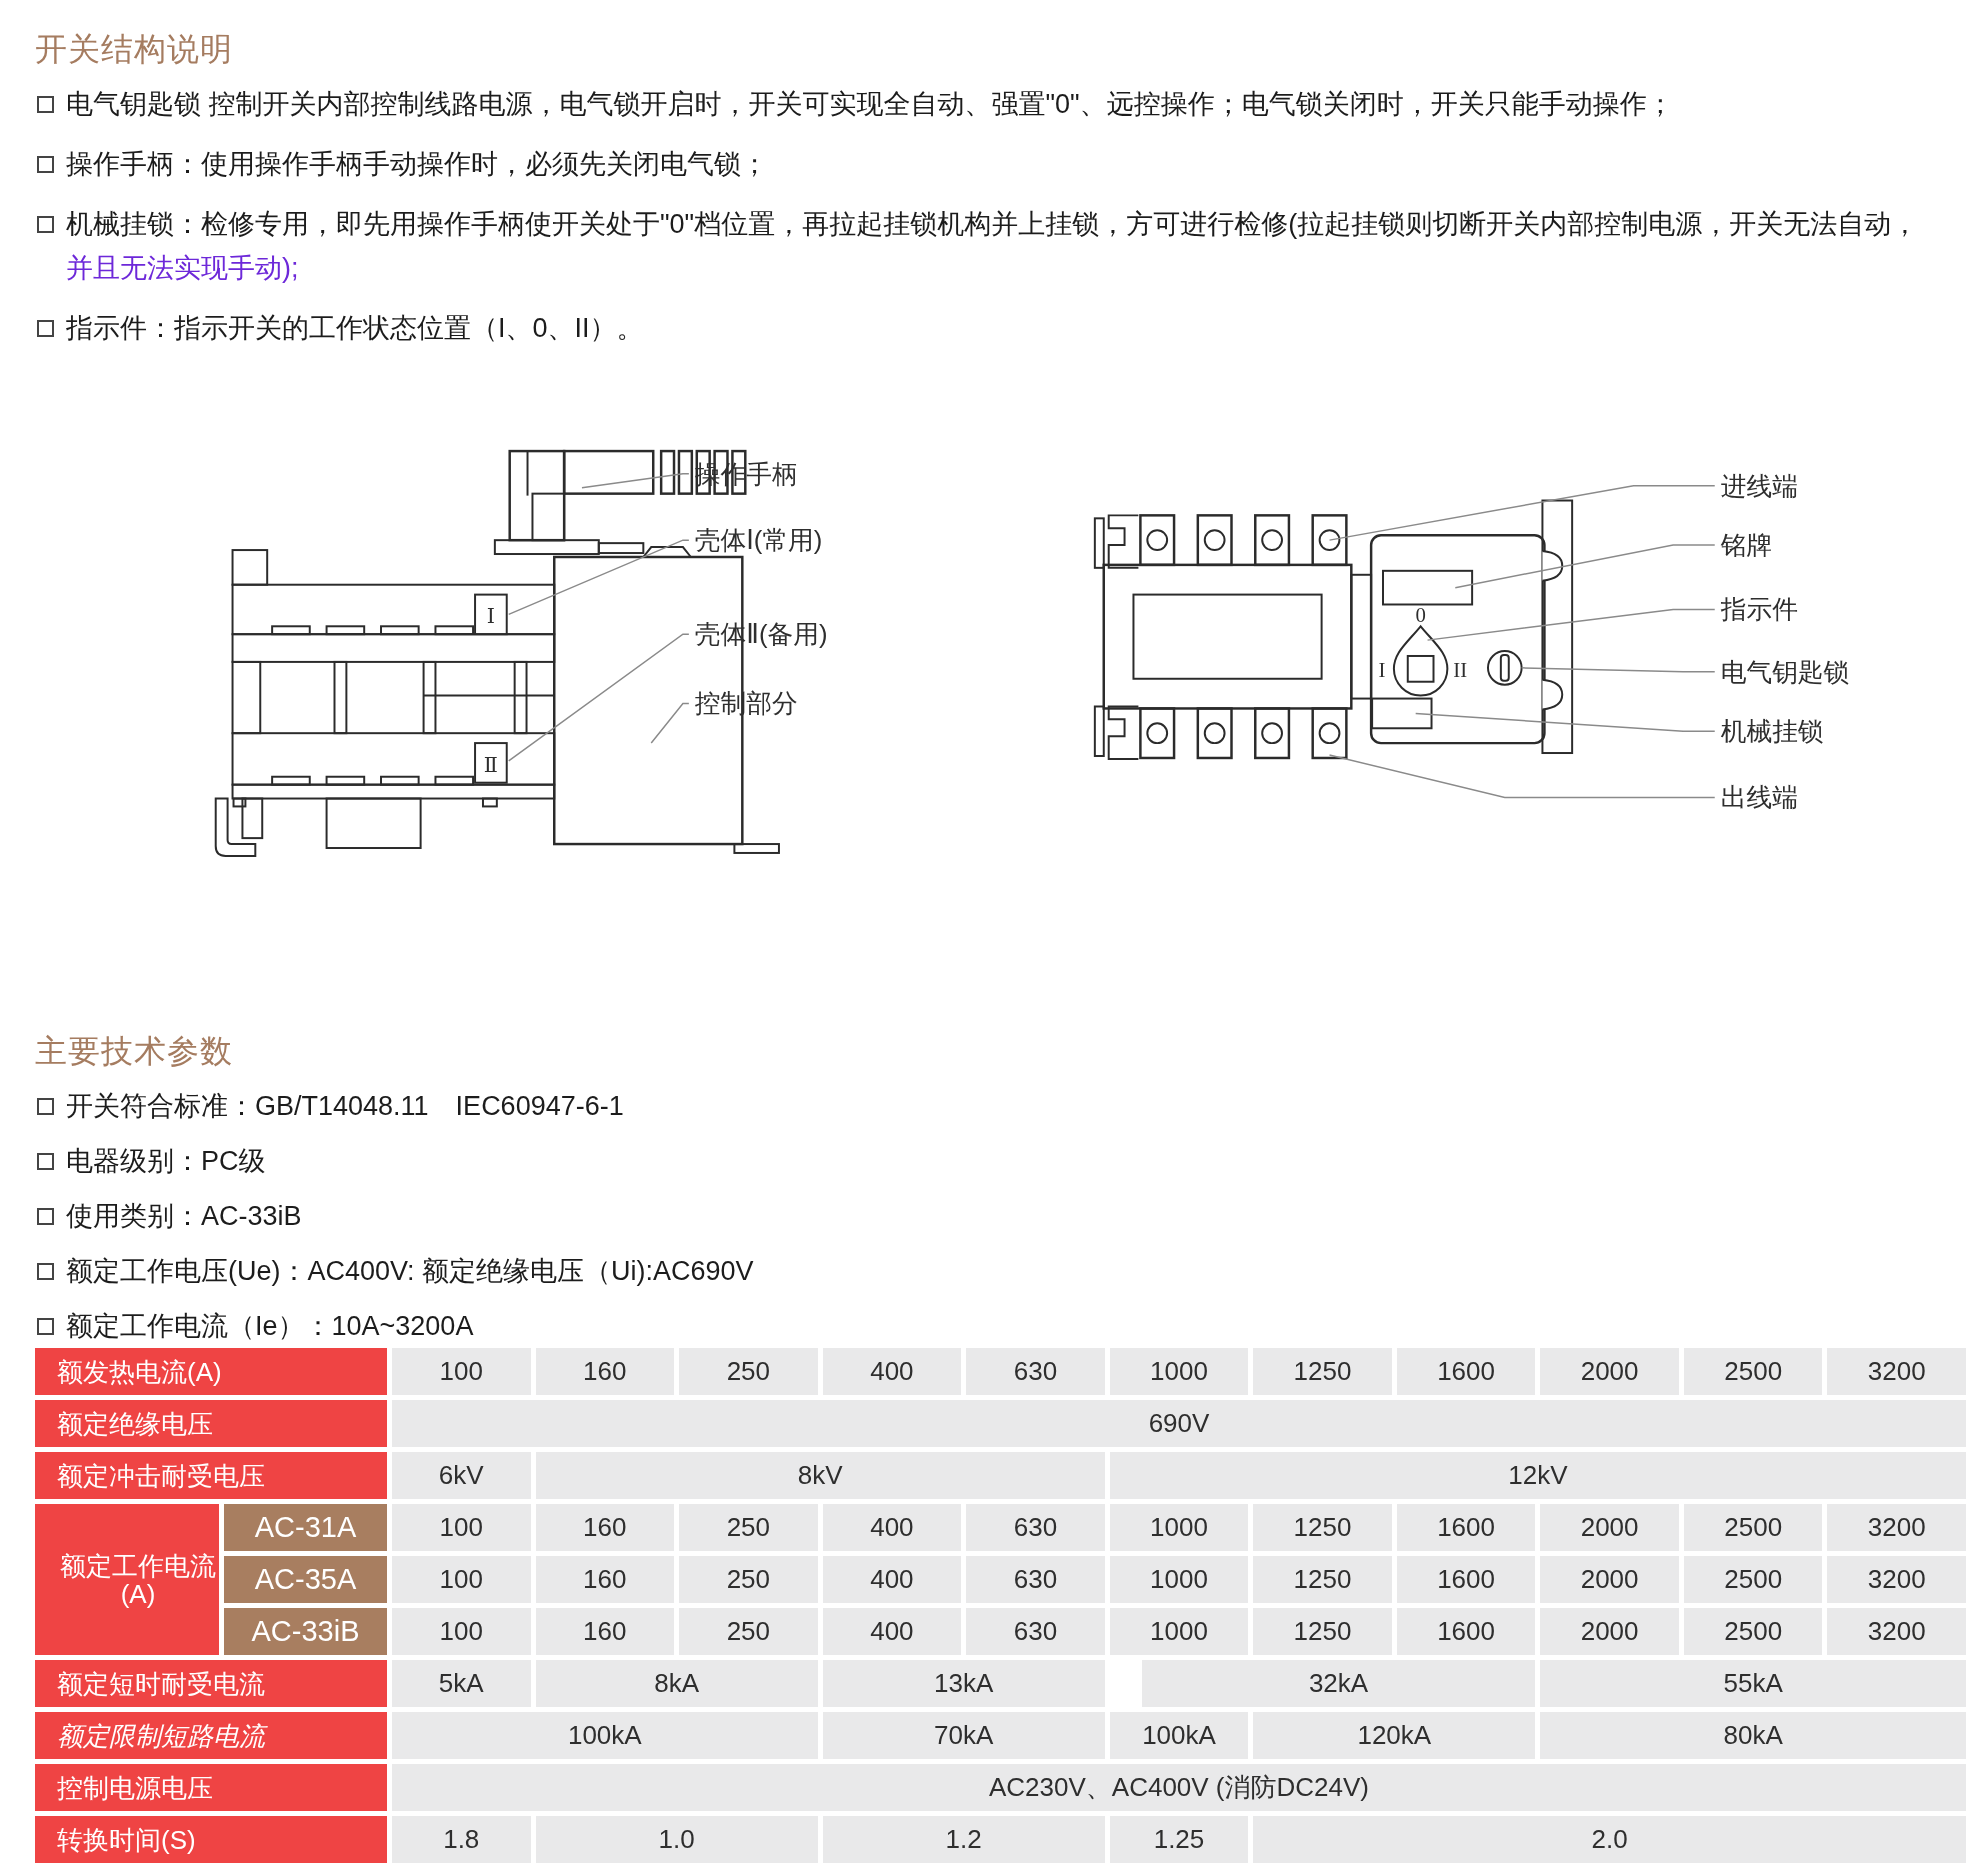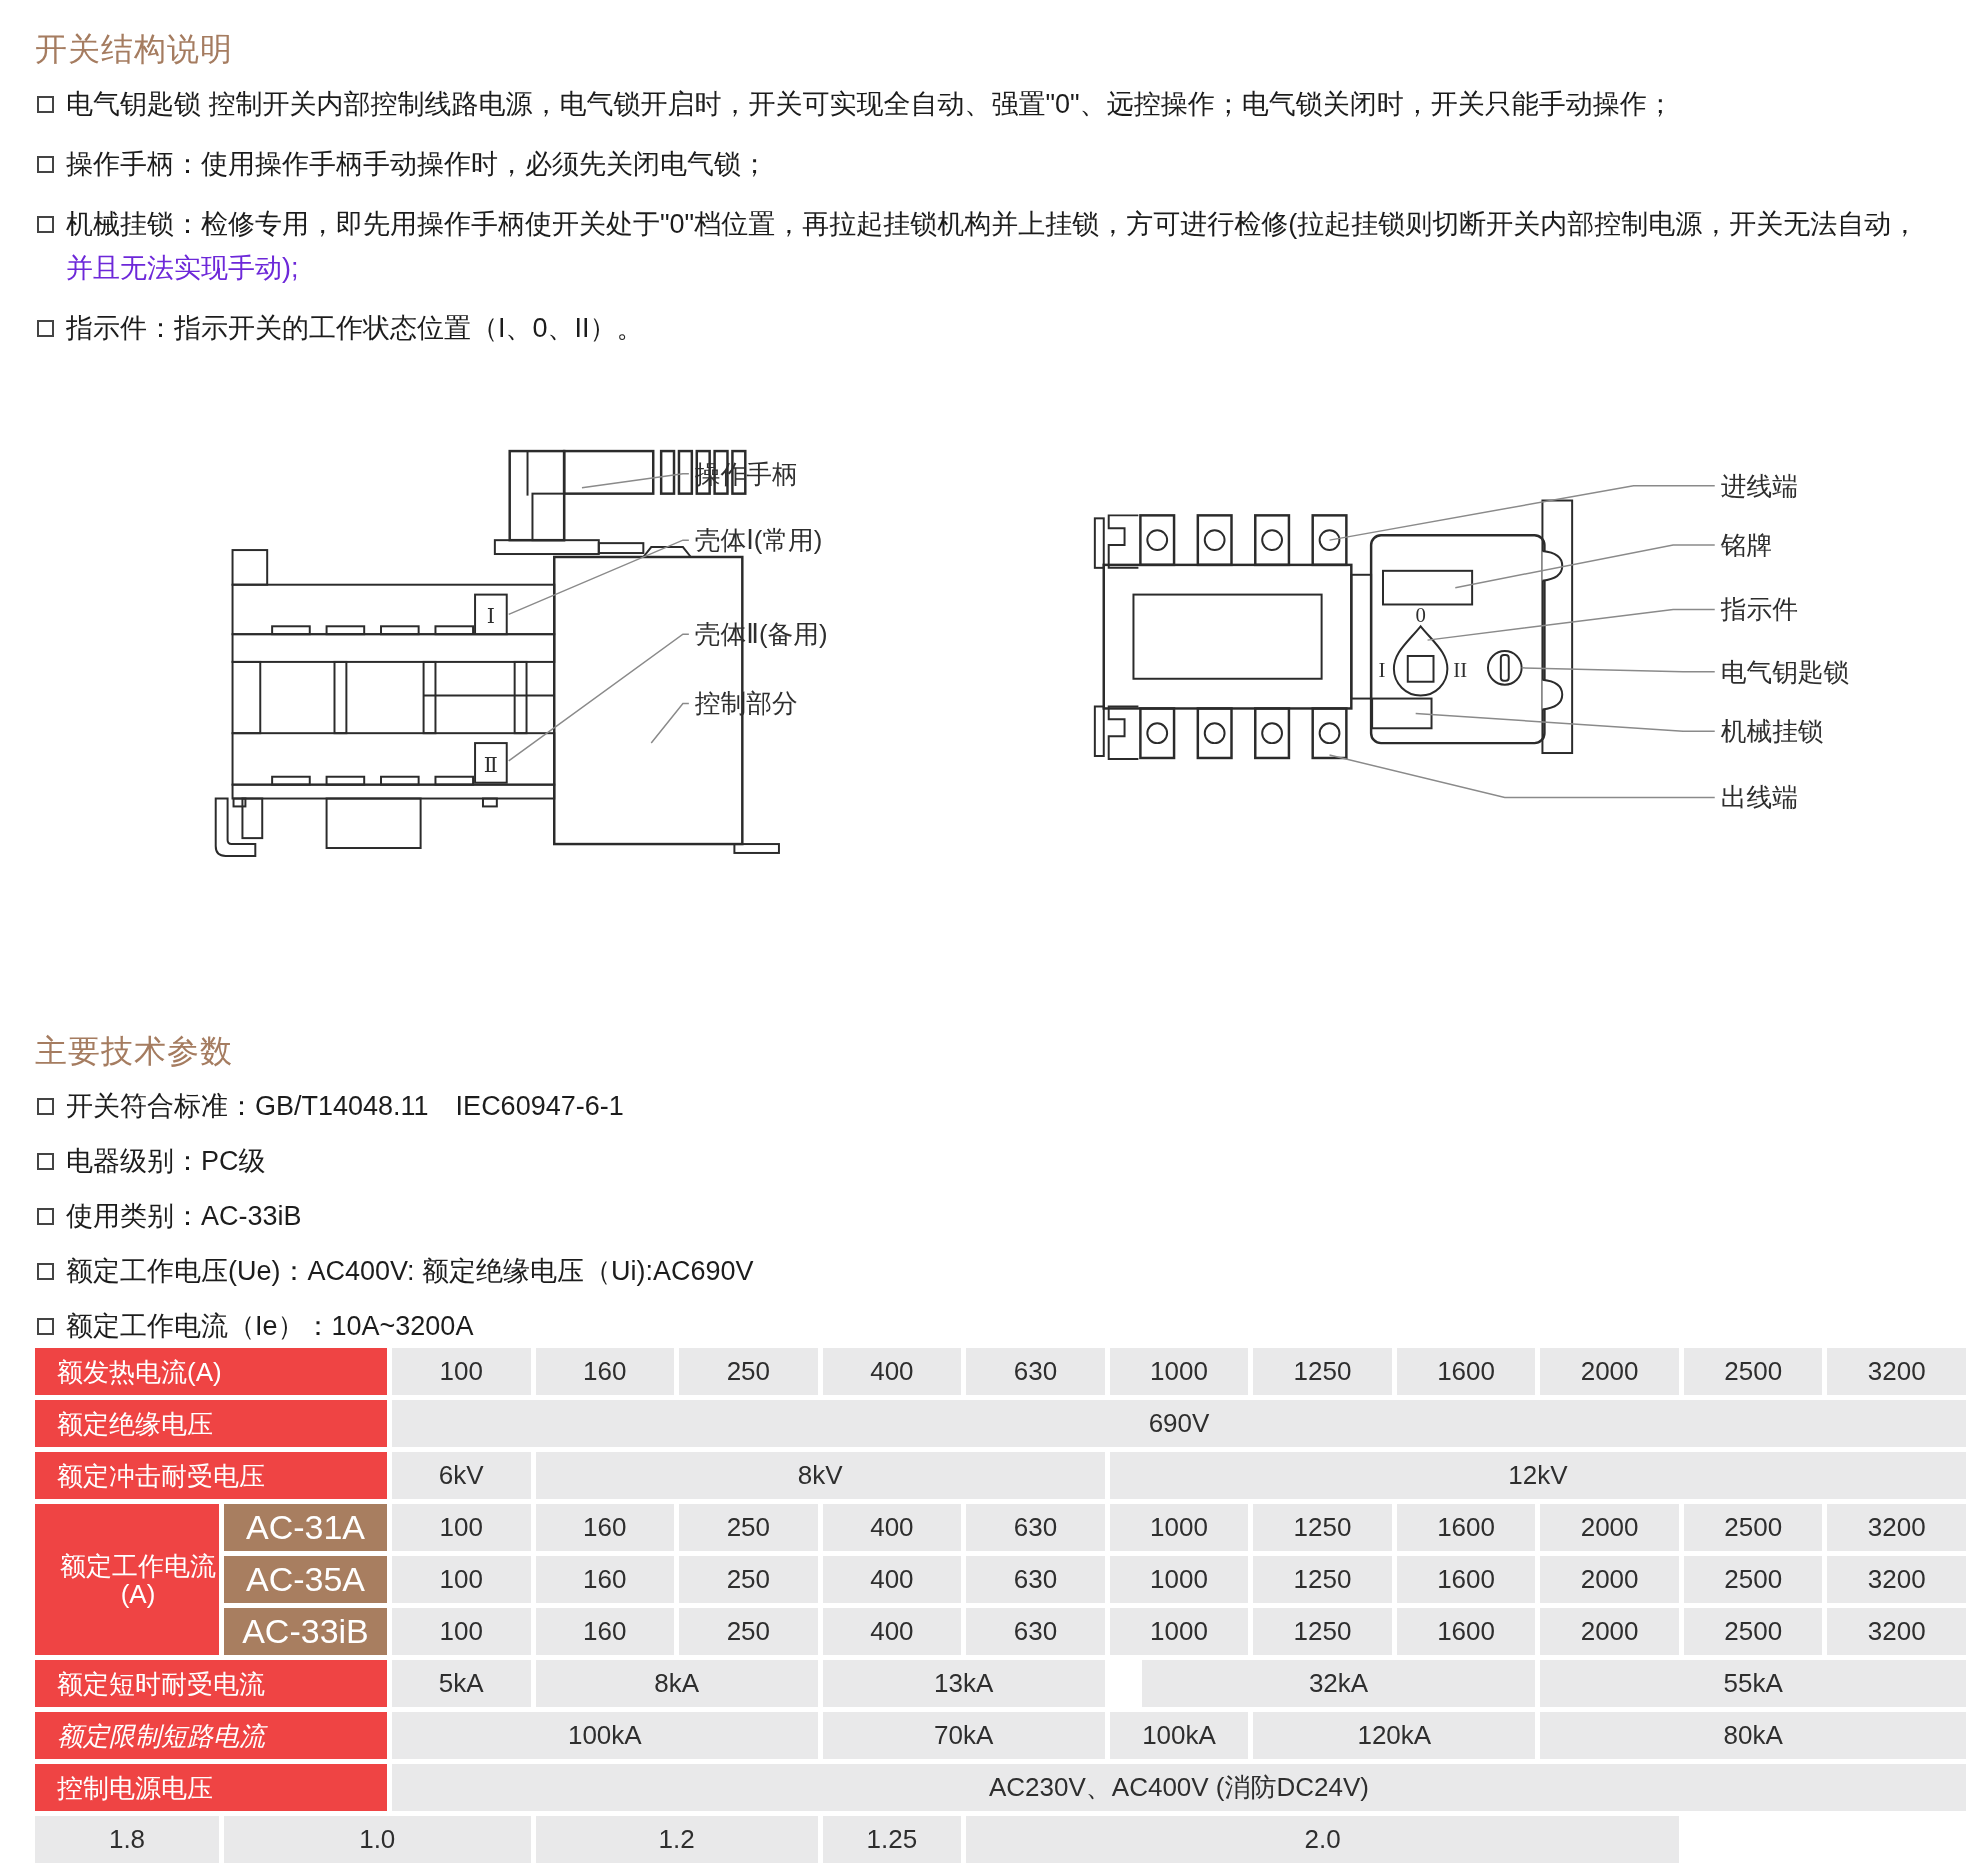--- a/index.html
+++ b/index.html
@@ -18,21 +18,21 @@
   svg .ln3{fill:none;stroke:#2b2b2b;stroke-width:2.5;}
   svg .fw{fill:#fff;stroke:#2b2b2b;stroke-width:2;}
   svg .leader{fill:none;stroke:#8a8a8a;stroke-width:1.5;}
   svg text{fill:#2e2e2e;font-size:26px;font-family:"Liberation Sans","DejaVu Sans",sans-serif;}
   svg text.mk{font-size:21px;font-family:"Liberation Serif","DejaVu Serif",serif;}
   
   .spec{display:grid;grid-template-columns:184px 163px repeat(11,1fr);
         grid-auto-rows:47px;gap:5px;width:1931px;}
   .spec .th{background:#ef4444;color:#fff;font-size:26px;display:flex;align-items:center;
             padding-left:22px;line-height:28px;}
-  .spec .thc{background:#a87e60;color:#fff;font-size:34px;display:flex;align-items:center;
+  .spec .thc{background:#a87e60;color:#fff;font-size:29px;display:flex;align-items:center;
              justify-content:center;padding-left:0;}
   .spec .td{background:#e9e9ea;color:#2e2e2e;font-size:26px;display:flex;
             align-items:center;justify-content:center;}
 </style>
 </head>
 <body>
 
 <div class="abs sec-title" style="left:35px;top:28px;color:#a57c60;">开关结构说明</div>
 
 <div class="abs bullets s1" style="left:35px;top:87px;width:1911px;">
@@ -277,19 +277,20 @@
     <div class="td" style="grid-column: span 3; margin-left: 32px;">32kA</div>
     <div class="td" style="grid-column: span 3;">55kA</div>
     <div class="th" style="grid-column: span 2; font-style: italic;">额定限制短路电流</div>
     <div class="td" style="grid-column: span 3;">100kA</div>
     <div class="td" style="grid-column: span 2;">70kA</div>
     <div class="td">100kA</div>
     <div class="td" style="grid-column: span 2;">120kA</div>
     <div class="td" style="grid-column: span 3;">80kA</div>
     <div class="th" style="grid-column: span 2;">控制电源电压</div>
     <div class="td" style="grid-column: span 11;">AC230V、AC400V (消防DC24V)</div>
+    <div class="th" style="grid-column: span 2;">转换时间(S)</div>
     <div class="td">1.8</div>
     <div class="td" style="grid-column: span 2;">1.0</div>
     <div class="td" style="grid-column: span 2;">1.2</div>
     <div class="td">1.25</div>
     <div class="td" style="grid-column: span 5;">2.0</div>
   </div>
 
 
 </body></html>

